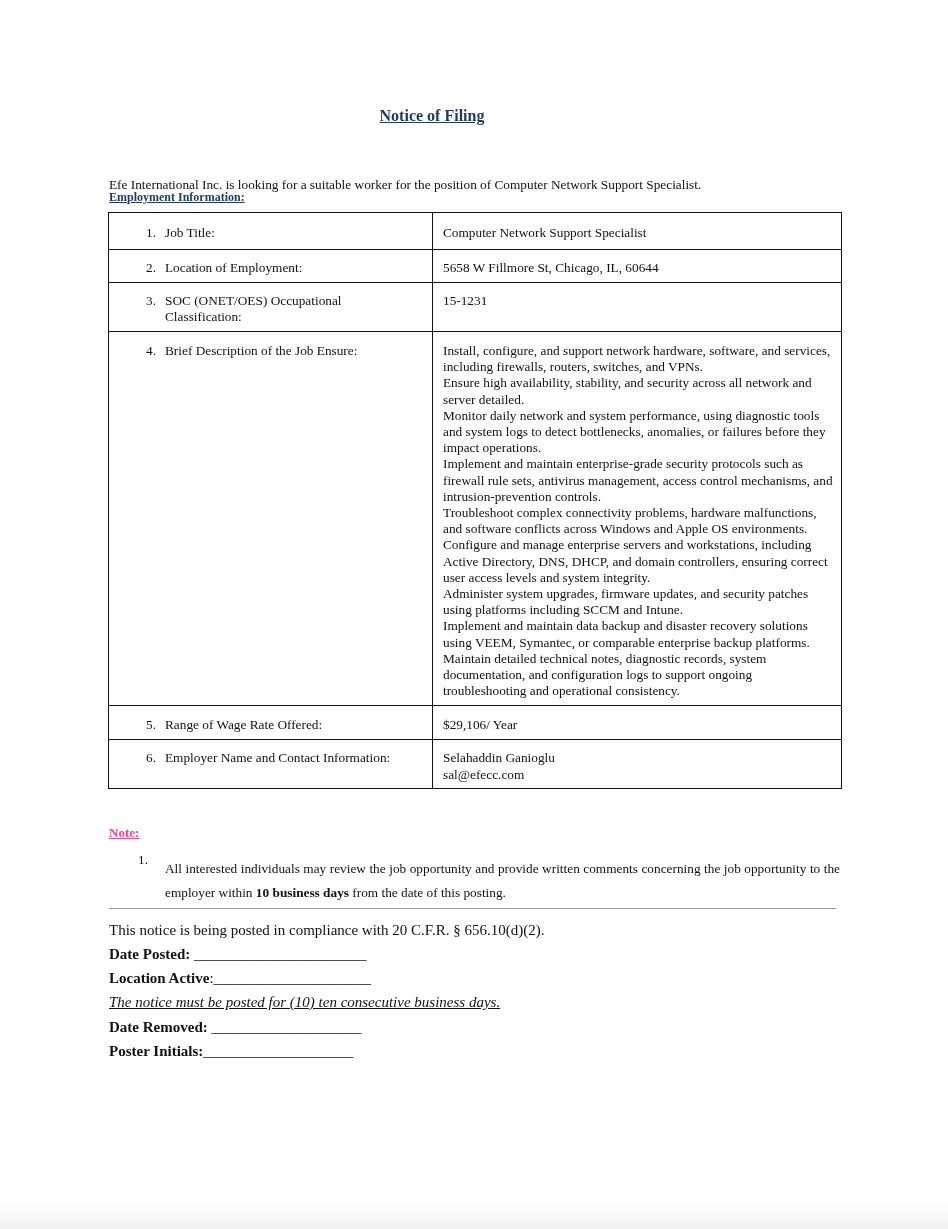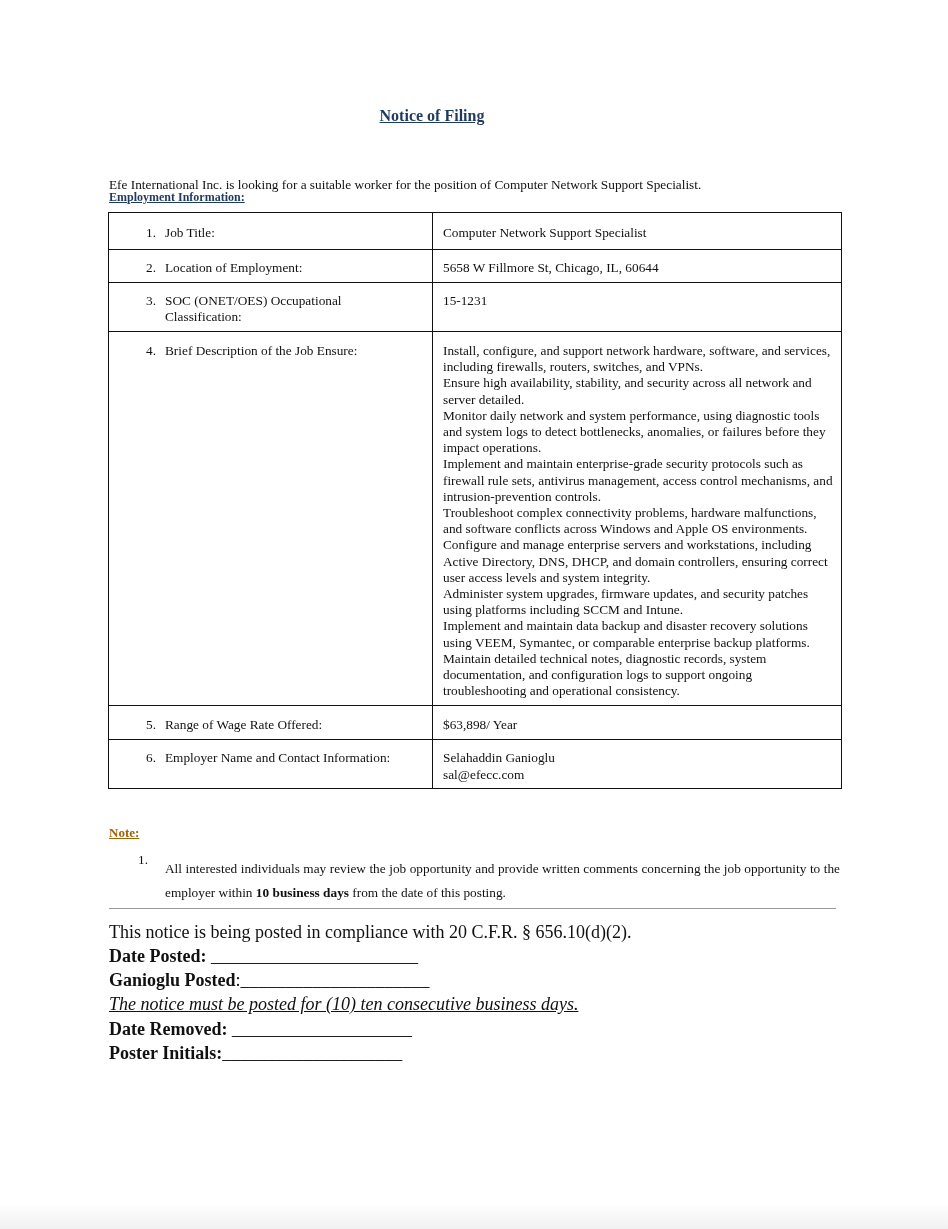--- a/index.html
+++ b/index.html
@@ -32,30 +32,30 @@
   .lbl-text { flex: 1; }
   tr.r1 td { height: 36px; } tr.r1 .cell-in { padding-top: 12px; }
   tr.r2 td { height: 32px; } tr.r2 .cell-in { padding-top: 10px; }
   tr.r3 td { height: 48px; } tr.r3 .cell-in { padding-top: 10px; }
   tr.r4 .cell-in { padding-top: 11px; padding-bottom: 6px; }
   tr.r5 td { height: 33px; } tr.r5 .cell-in { padding-top: 11px; }
   tr.r6 td { height: 48px; } tr.r6 .cell-in { padding-top: 10px; }
   .duty { display: block; }
   .note-head {
     position: absolute; top: 825px; left: 109px; font-size: 13px; font-weight: bold;
-    text-decoration: underline; color: #a16207;
+    text-decoration: underline; color: #ec4899;
   }
   .note-item {
     position: absolute; top: 848px; left: 138px; width: 702px; font-size: 13.3px; line-height: 24px;
     display: flex;
   }
   .note-num { width: 27px; flex: none; }
   .note-text { flex: 1; text-align: justify; margin-top: 9px; }
   .rule { position: absolute; top: 908px; left: 109px; width: 727px; height: 0; border-top: 1px solid #9a9a9a; }
-  .foot { position: absolute; left: 109px; font-size: 18px; }
+  .foot { position: absolute; left: 109px; font-size: 15px; }
   .f1 { top: 922px; } .f2 { top: 946px; } .f3 { top: 970px; } .f4 { top: 994px; text-align: right; } .f5 { top: 1019px; } .f6 { top: 1043px; }
   .bold { font-weight: bold; }
   .italic-u { font-style: italic; text-decoration: underline; }
 </style>
 </head>
 <body>
 
 <div class="title">Notice of Filing</div>
 <div class="intro">Efe International Inc. is looking for a suitable worker for the position of Computer Network Support Specialist.</div>
 <div class="section-head">Employment Information:</div>
@@ -117,21 +117,21 @@
         </td>
   </tr>
   <tr class="r5">
     <td class="lbl">
           <div class="cell-in lbl-wrap">
       <span class="num">5.</span>
       <span class="lbl-text">Range of Wage Rate Offered:</span>
     </div>
         </td>
     <td class="val">
-          <div class="cell-in">$63,898/ Year</div>
+          <div class="cell-in">$29,106/ Year</div>
         </td>
   </tr>
   <tr class="r6">
     <td class="lbl">
           <div class="cell-in lbl-wrap">
       <span class="num">6.</span>
       <span class="lbl-text">Employer Name and Contact Information:</span>
     </div>
         </td>
     <td class="val">
@@ -147,18 +147,18 @@
 <div class="note-head">Note:</div>
 <div class="note-item">
   <span class="note-num">1.</span>
   <span class="note-text"><span>All interested individuals may review the job opportunity and provide written comments concerning the job opportunity to the employer within </span><span class="bold">10 business days</span><span> from the date of this posting.</span></span>
 </div>
 
 <div class="rule"></div>
 
 <div class="foot f1">This notice is being posted in compliance with 20 C.F.R. § 656.10(d)(2).</div>
 <div class="foot f2"><span class="bold">Date Posted:</span><span> _______________________</span></div>
-<div class="foot f3"><span class="bold">Ganioglu Posted</span><span>:_____________________</span></div>
+<div class="foot f3"><span class="bold">Location Active</span><span>:_____________________</span></div>
 <div class="foot f4 italic-u">The notice must be posted for (10) ten consecutive business days.</div>
 <div class="foot f5"><span class="bold">Date Removed:</span><span> ____________________</span></div>
 <div class="foot f6"><span class="bold">Poster Initials:</span><span>____________________</span></div>
 
 <div class="bottom-fade"></div>
 
 </body></html>

